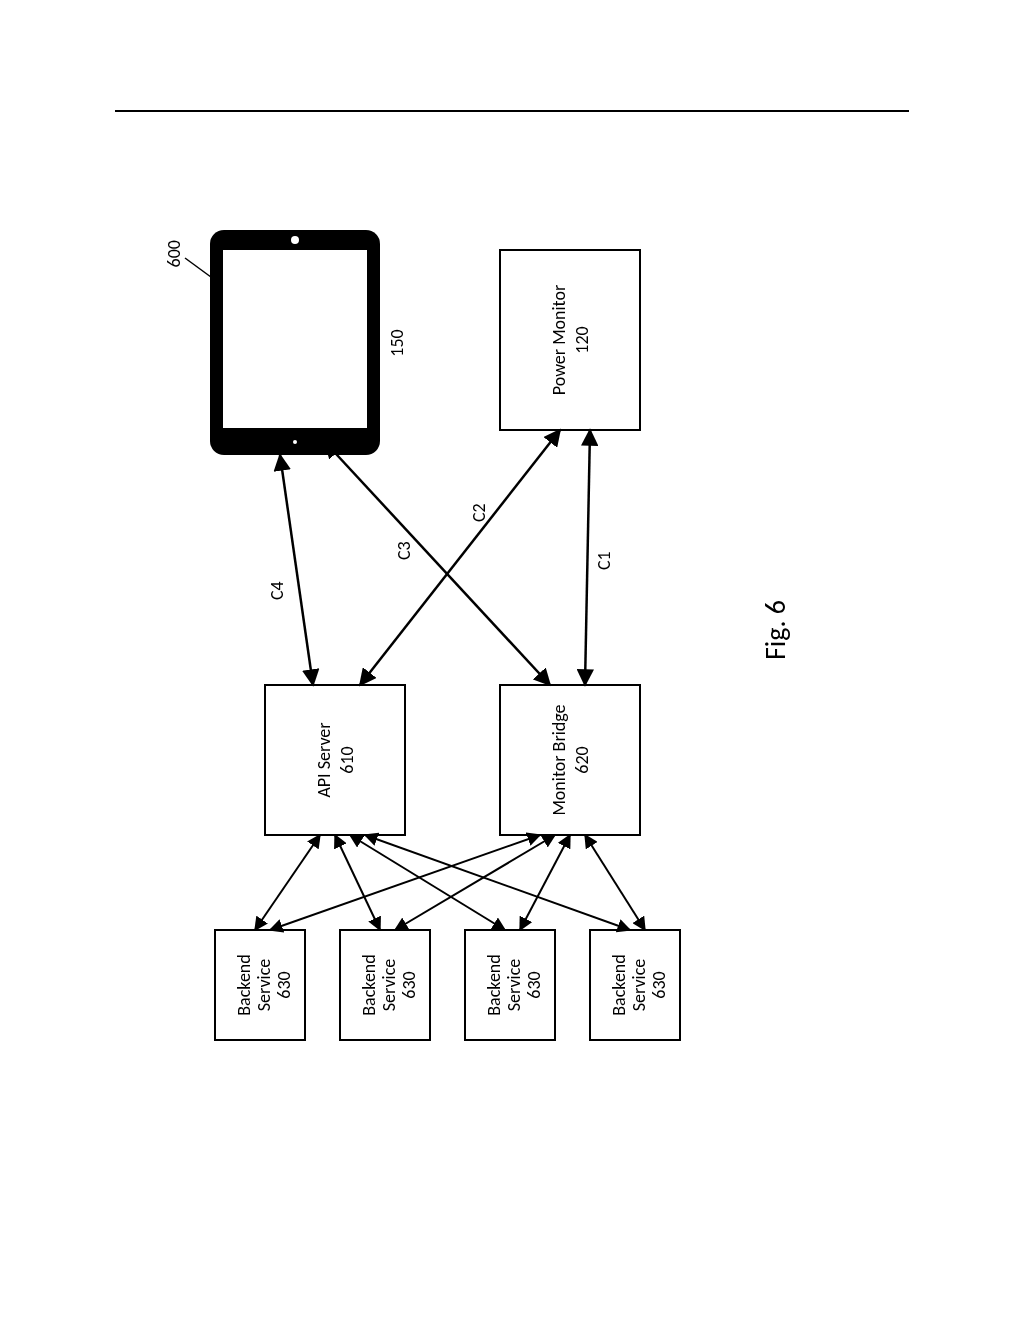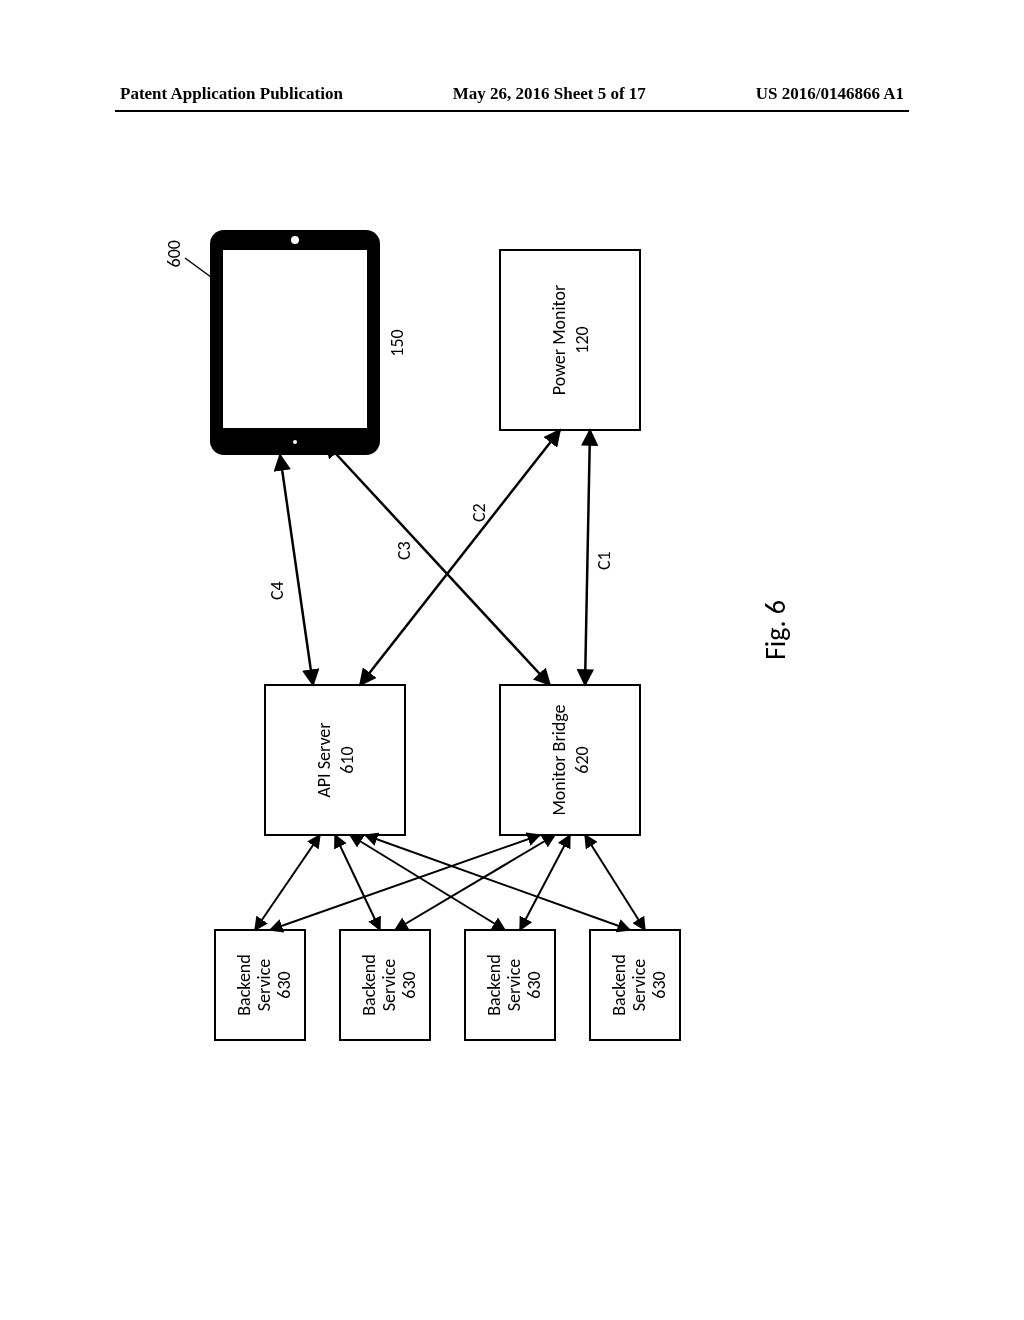--- a/index.html
+++ b/index.html
@@ -59,25 +59,20 @@
     font-family: Calibri, Arial, sans-serif;
     font-size: 18px;
     fill: #000;
   }
 </style>
 </head>
 <body>
 
 <div class="page">
 
-  <div class="header">
-    <span>Patent Application Publication</span>
-    <span>May 26, 2016  Sheet 5 of 17</span>
-    <span>US 2016/0146866 A1</span>
-  </div>
   <div class="header-rule"></div>
 
   <div class="diagram">
     <svg viewBox="0 0 700 840">
       <defs>
         <marker id="arrow" viewBox="0 0 10 10" refX="9" refY="5" markerWidth="7" markerHeight="7" orient="auto-start-reverse">
           <path d="M 0 0 L 10 5 L 0 10 z" fill="#000"></path>
         </marker>
       </defs>
 

